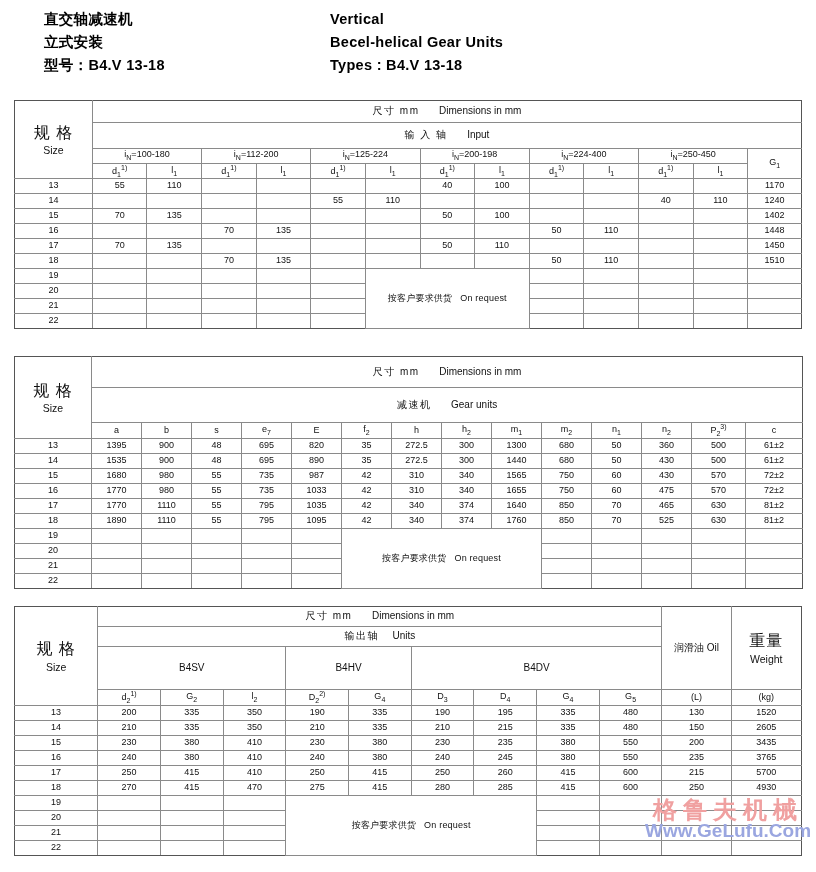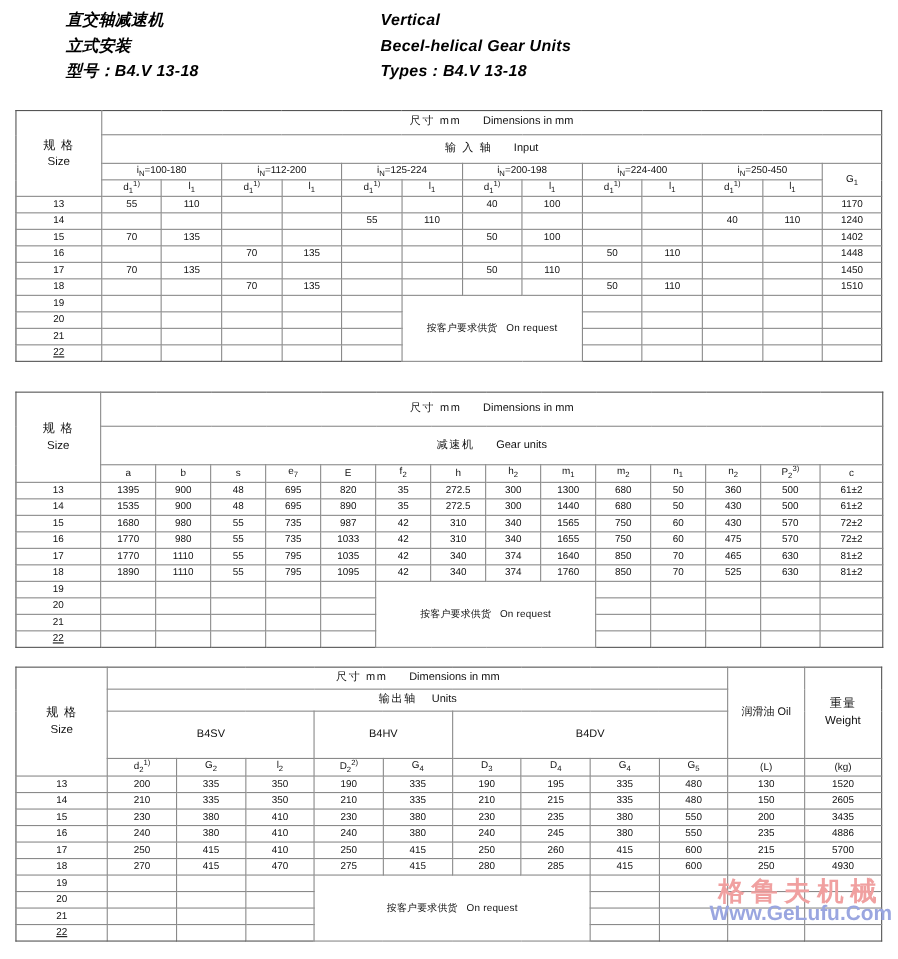--- a/index.html
+++ b/index.html
@@ -5,21 +5,21 @@
   html,body{margin:0;padding:0;}
   body{
     width:816px;height:872px;
     background:#ffffff;
     font-family:"Liberation Sans","DejaVu Sans",sans-serif;
     color:#000;
     position:relative;
     overflow:hidden;
   }
   
-  .doc-header{position:absolute;left:16px;top:0;width:680px;height:92px;font-style:italic;}
+  .doc-header{position:absolute;left:0;top:0;width:680px;height:92px;}
   .hdr-cn{position:absolute;left:44px;top:8px;}
   .hdr-en{position:absolute;left:330px;top:8px;}
   .hdr-line{
     font-size:14.5px;font-weight:bold;letter-spacing:0.3px;
     line-height:23px;white-space:nowrap;
   }
   .hdr-line.ln2{line-height:23px;}
   
   .tbl{
     position:absolute;
@@ -35,25 +35,25 @@
     padding:0;
     line-height:1.05;
     font-size:9px;
     color:#111;
     overflow:hidden;
     white-space:nowrap;
   }
   .tbl td.outer-l{border-left:1.5px solid #555;}
   .tbl td.outer-r{border-right:1.5px solid #555;}
   .tbl td.thick-t{border-top:1.5px solid #555;}
-  .tbl td.thick-b{border-bottom:1.5px solid #555;text-decoration:underline;}
+  .tbl td.thick-b{border-bottom:1.5px solid #555;}
   .hcell{font-size:9.5px;}
   .hcell.mid{font-size:10px;}
   .size-cell{font-size:10.5px;line-height:1.35;}
-  .size-cell .cn{font-size:11px;letter-spacing:1px;}
+  .size-cell .cn{font-size:16px;letter-spacing:1px;}
   .size-cell .en{font-size:10.5px;}
   .sub{font-size:7px;vertical-align:sub;}
   .sup{font-size:7px;vertical-align:super;}
   .onreq{font-size:9.5px;letter-spacing:0.2px;}
   .grp{font-size:9.5px;}
   .dimrow .cn{letter-spacing:1.5px;}
   .spacer-cn{display:inline-block;width:14px;}
   .spacer-sm{display:inline-block;width:8px;}
   
   .watermark{position:absolute;left:640px;top:798px;width:176px;height:46px;
@@ -625,21 +625,21 @@
       <td>240</td>
       <td>380</td>
       <td>410</td>
       <td>240</td>
       <td>380</td>
       <td>240</td>
       <td>245</td>
       <td>380</td>
       <td>550</td>
       <td>235</td>
-      <td class="outer-r">4886</td>
+      <td class="outer-r">3765</td>
     </tr>
     <tr style="height:15px">
       <td class="outer-l">17</td>
       <td>250</td>
       <td>415</td>
       <td>410</td>
       <td>250</td>
       <td>415</td>
       <td>250</td>
       <td>260</td>

